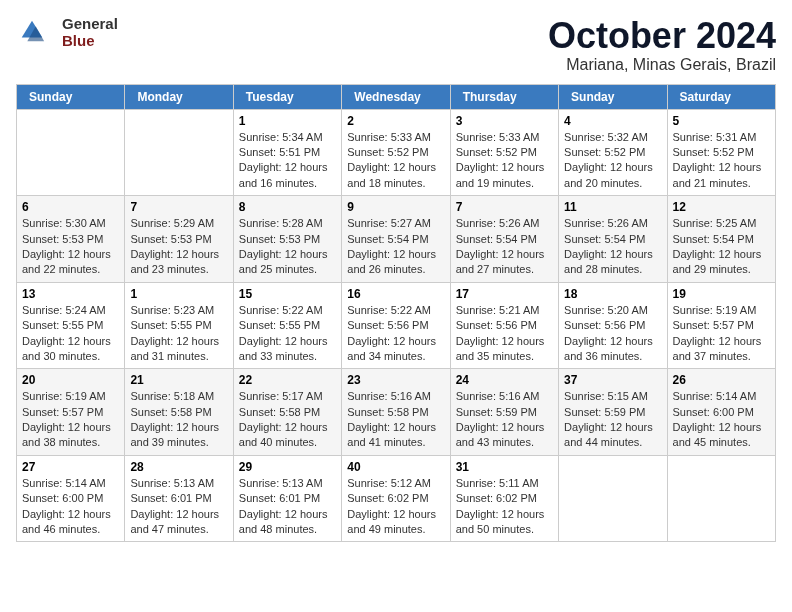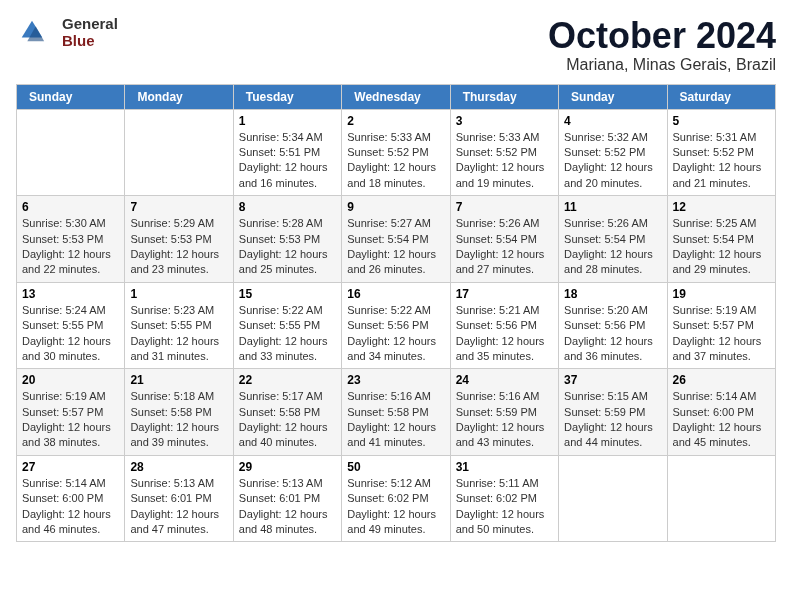--- a/index.html
+++ b/index.html
@@ -237,21 +237,21 @@
         </td>
         <td>
           <span class="day-num">28</span>
           <div class="day-info">Sunrise: 5:13 AM<br>Sunset: 6:01 PM<br>Daylight: 12 hours and 47 minutes.</div>
         </td>
         <td>
           <span class="day-num">29</span>
           <div class="day-info">Sunrise: 5:13 AM<br>Sunset: 6:01 PM<br>Daylight: 12 hours and 48 minutes.</div>
         </td>
         <td>
-          <span class="day-num">50</span>
+          <span class="day-num">40</span>
           <div class="day-info">Sunrise: 5:12 AM<br>Sunset: 6:02 PM<br>Daylight: 12 hours and 49 minutes.</div>
         </td>
         <td>
           <span class="day-num">31</span>
           <div class="day-info">Sunrise: 5:11 AM<br>Sunset: 6:02 PM<br>Daylight: 12 hours and 50 minutes.</div>
         </td>
         <td class="empty-cell"></td>
         <td class="empty-cell"></td>
       </tr>
     </tbody>

